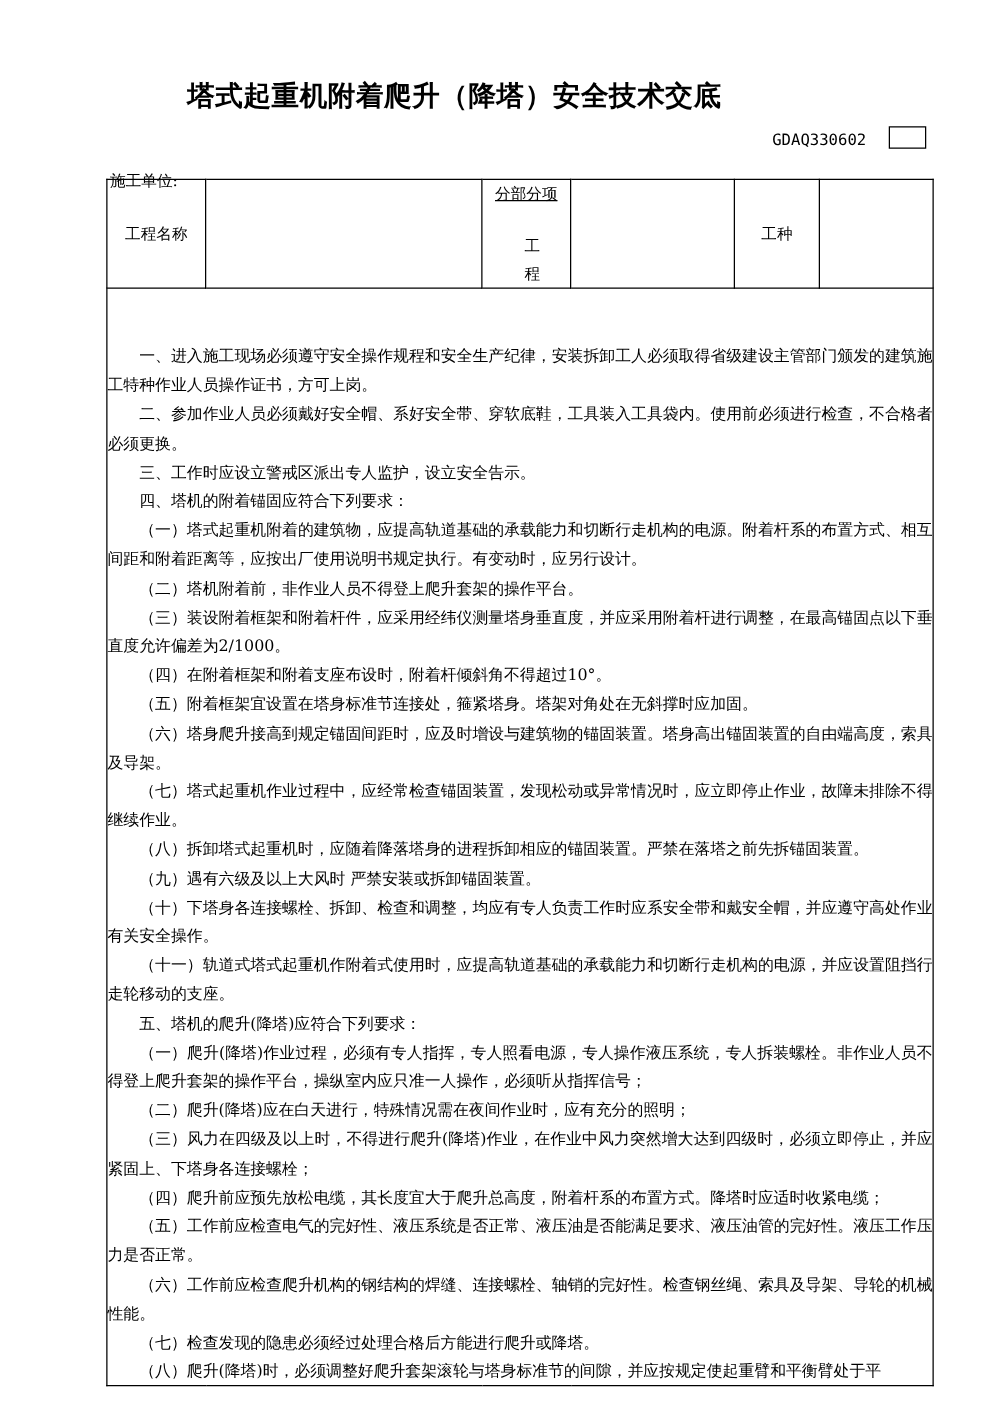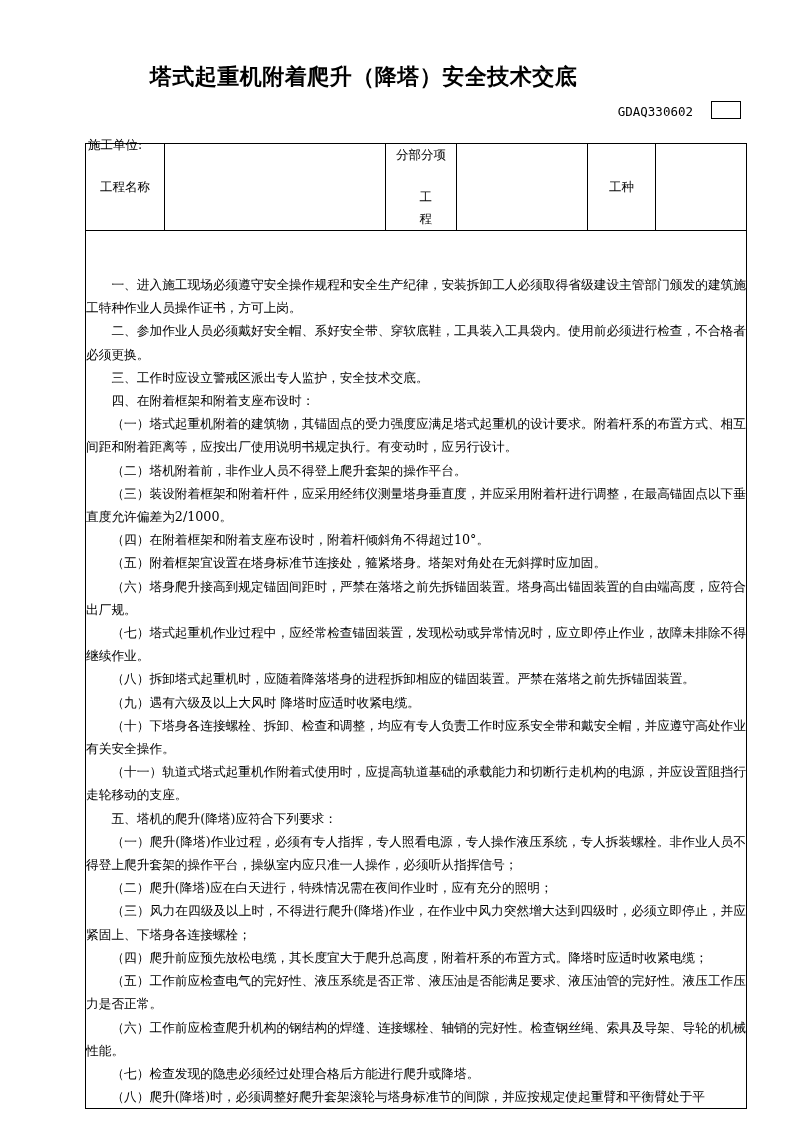--- a/index.html
+++ b/index.html
@@ -93,21 +93,21 @@
   }
   .hdr-cell .ln2 {
     display: inline-block;
     letter-spacing: 14px;
     padding-left: 7px;
     margin-top: 20px;
   }
 
   .c1 { width: 78px; }
   .c2 { width: 220px; }
-  .c3 { width: 70px; }
+  .c3 { width: 70px; text-decoration: underline; }
   .c4 { width: 130px; }
   .c5 { width: 67px; text-align: center; }
   .c6 { width: 90px; }
 
   
   .body-cell {
     height: 868px;
     vertical-align: top;
     padding: 6px 10px 0 10px;
   }
@@ -148,31 +148,31 @@
       </td>
       <td class="hdr-cell c4"></td>
       <td class="hdr-cell c5">工种</td>
       <td class="hdr-cell c6"></td>
     </tr>
     <tr>
       <td class="body-cell" colspan="6">
         <div class="body-content" id="body-content">
               <p>一、进入施工现场必须遵守安全操作规程和安全生产纪律，安装拆卸工人必须取得省级建设主管部门颁发的建筑施工特种作业人员操作证书，方可上岗。</p>
               <p>二、参加作业人员必须戴好安全帽、系好安全带、穿软底鞋，工具装入工具袋内。使用前必须进行检查，不合格者必须更换。</p>
-              <p>三、工作时应设立警戒区派出专人监护，安全技术交底。</p>
-              <p>四、在附着框架和附着支座布设时：</p>
-              <p>（一）塔式起重机附着的建筑物，其锚固点的受力强度应满足塔式起重机的设计要求。附着杆系的布置方式、相互间距和附着距离等，应按出厂使用说明书规定执行。有变动时，应另行设计。</p>
+              <p>三、工作时应设立警戒区派出专人监护，设立安全告示。</p>
+              <p>四、塔机的附着锚固应符合下列要求：</p>
+              <p>（一）塔式起重机附着的建筑物，应提高轨道基础的承载能力和切断行走机构的电源。附着杆系的布置方式、相互间距和附着距离等，应按出厂使用说明书规定执行。有变动时，应另行设计。</p>
               <p>（二）塔机附着前，非作业人员不得登上爬升套架的操作平台。</p>
               <p>（三）装设附着框架和附着杆件，应采用经纬仪测量塔身垂直度，并应采用附着杆进行调整，在最高锚固点以下垂直度允许偏差为2/1000。</p>
               <p>（四）在附着框架和附着支座布设时，附着杆倾斜角不得超过10°。</p>
               <p>（五）附着框架宜设置在塔身标准节连接处，箍紧塔身。塔架对角处在无斜撑时应加固。</p>
-              <p>（六）塔身爬升接高到规定锚固间距时，严禁在落塔之前先拆锚固装置。塔身高出锚固装置的自由端高度，应符合出厂规。</p>
+              <p>（六）塔身爬升接高到规定锚固间距时，应及时增设与建筑物的锚固装置。塔身高出锚固装置的自由端高度，索具及导架。</p>
               <p>（七）塔式起重机作业过程中，应经常检查锚固装置，发现松动或异常情况时，应立即停止作业，故障未排除不得继续作业。</p>
               <p>（八）拆卸塔式起重机时，应随着降落塔身的进程拆卸相应的锚固装置。严禁在落塔之前先拆锚固装置。</p>
-              <p>（九）遇有六级及以上大风时 降塔时应适时收紧电缆。</p>
+              <p>（九）遇有六级及以上大风时 严禁安装或拆卸锚固装置。</p>
               <p>（十）下塔身各连接螺栓、拆卸、检查和调整，均应有专人负责工作时应系安全带和戴安全帽，并应遵守高处作业有关安全操作。</p>
               <p>（十一）轨道式塔式起重机作附着式使用时，应提高轨道基础的承载能力和切断行走机构的电源，并应设置阻挡行走轮移动的支座。</p>
               <p>五、塔机的爬升(降塔)应符合下列要求：</p>
               <p>（一）爬升(降塔)作业过程，必须有专人指挥，专人照看电源，专人操作液压系统，专人拆装螺栓。非作业人员不得登上爬升套架的操作平台，操纵室内应只准一人操作，必须听从指挥信号；</p>
               <p>（二）爬升(降塔)应在白天进行，特殊情况需在夜间作业时，应有充分的照明；</p>
               <p>（三）风力在四级及以上时，不得进行爬升(降塔)作业，在作业中风力突然增大达到四级时，必须立即停止，并应紧固上、下塔身各连接螺栓；</p>
               <p>（四）爬升前应预先放松电缆，其长度宜大于爬升总高度，附着杆系的布置方式。降塔时应适时收紧电缆；</p>
               <p>（五）工作前应检查电气的完好性、液压系统是否正常、液压油是否能满足要求、液压油管的完好性。液压工作压力是否正常。</p>
               <p>（六）工作前应检查爬升机构的钢结构的焊缝、连接螺栓、轴销的完好性。检查钢丝绳、索具及导架、导轮的机械性能。</p>
               <p>（七）检查发现的隐患必须经过处理合格后方能进行爬升或降塔。</p>

